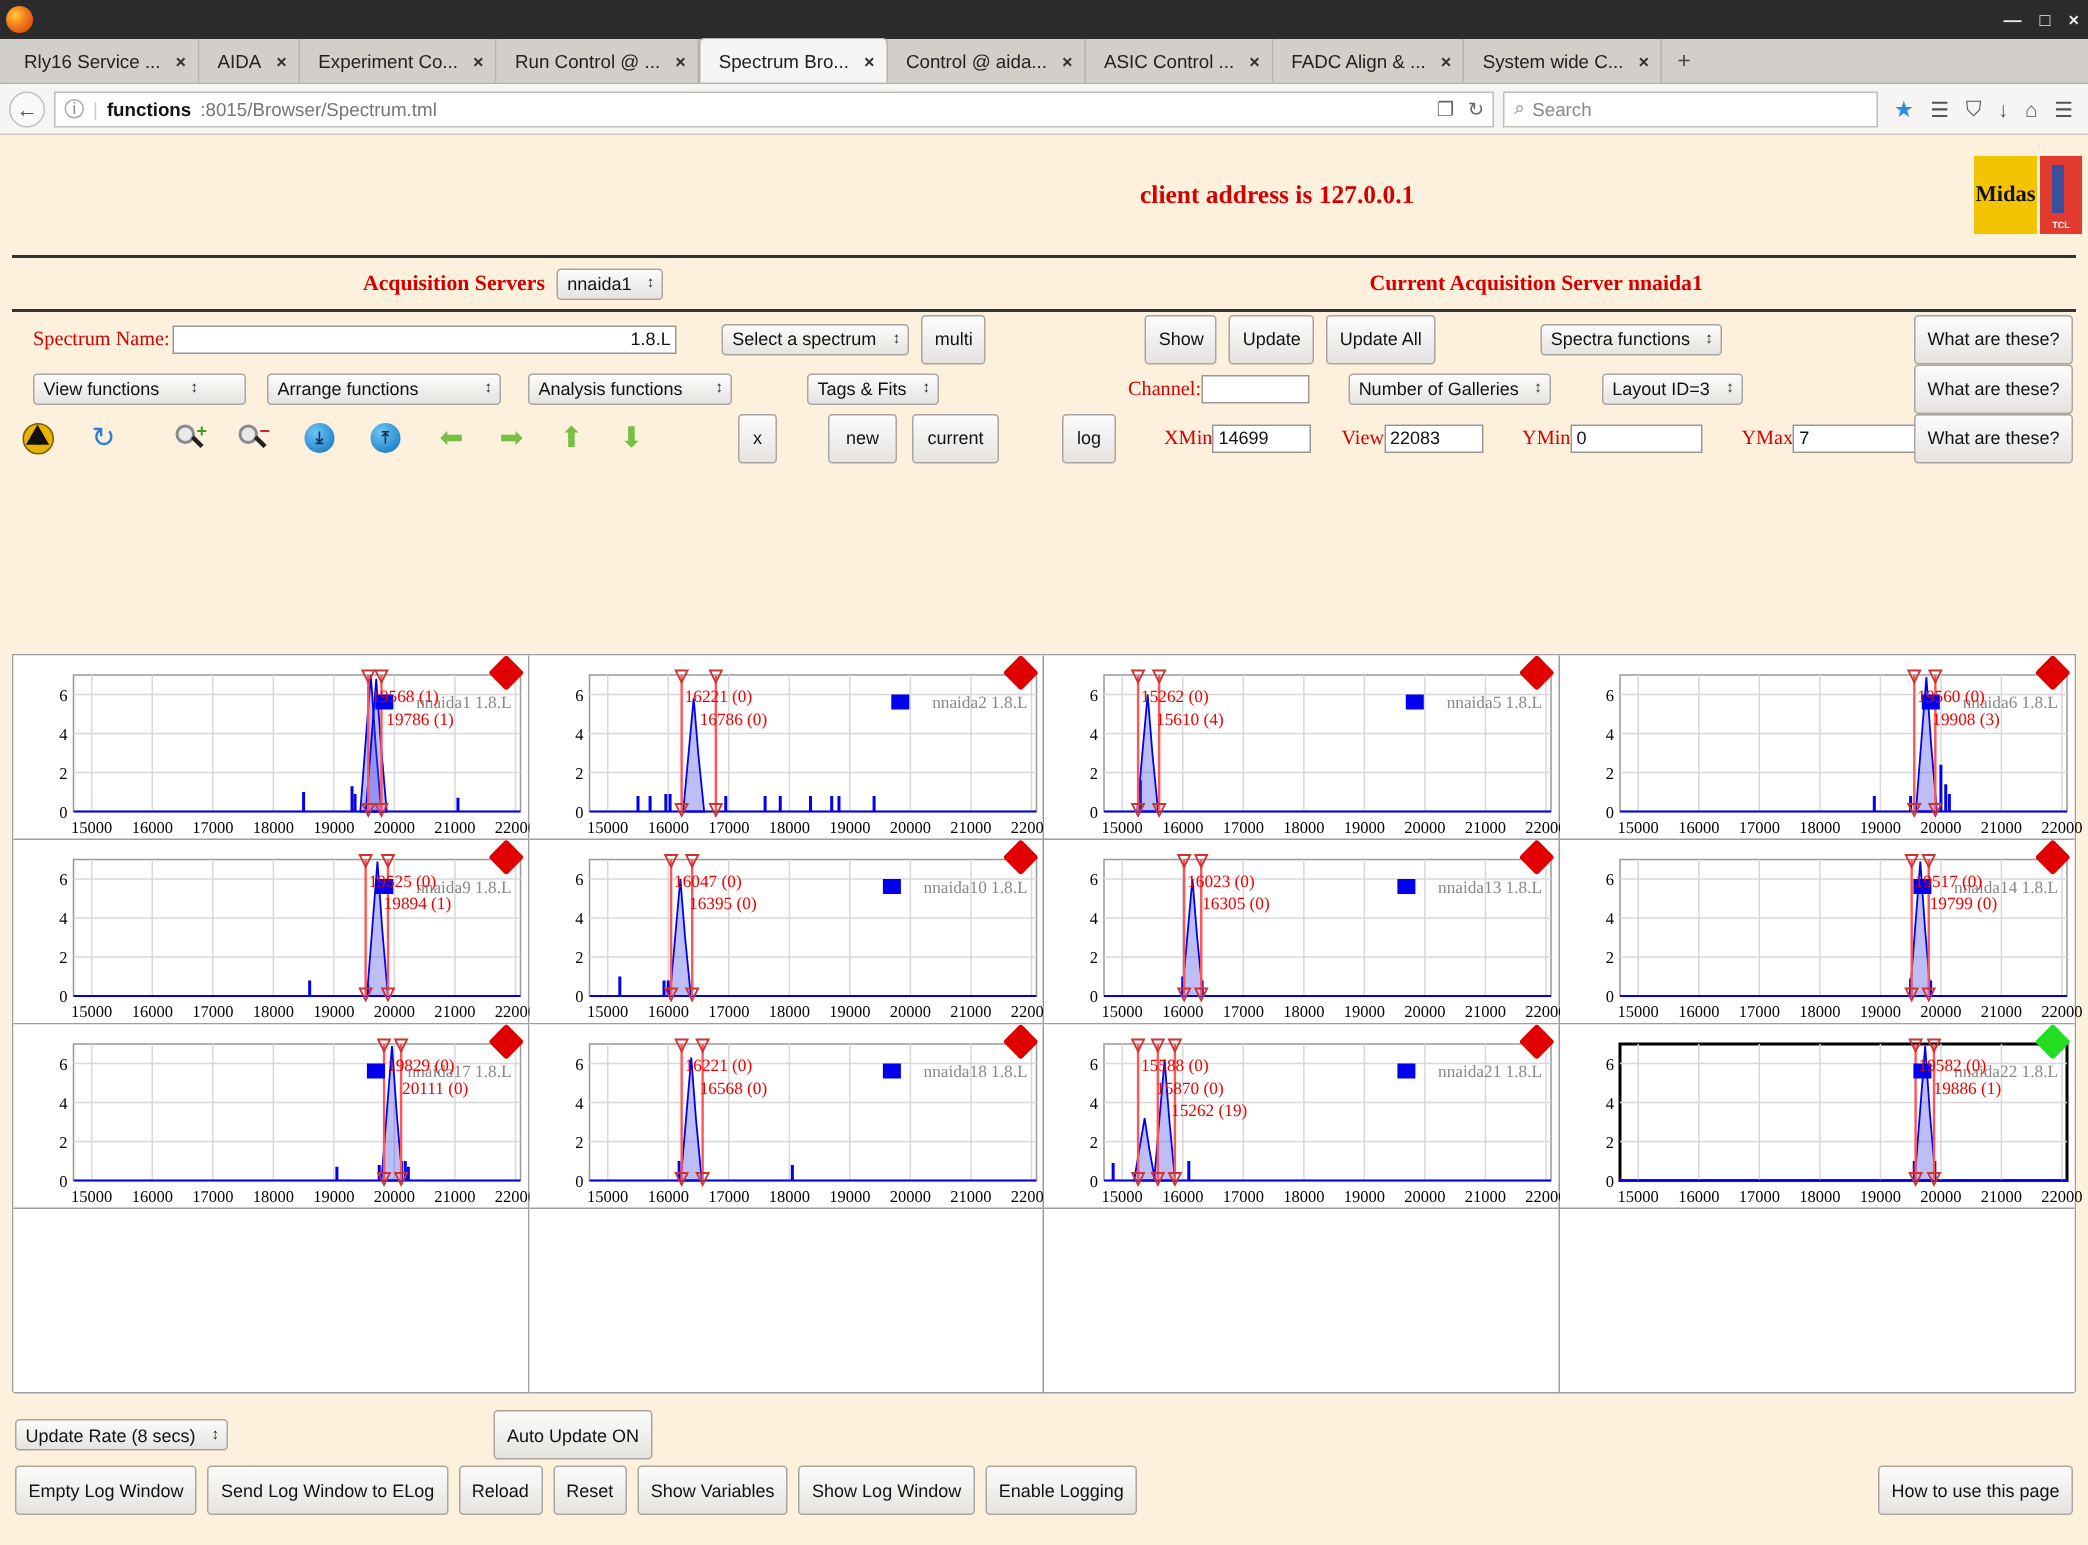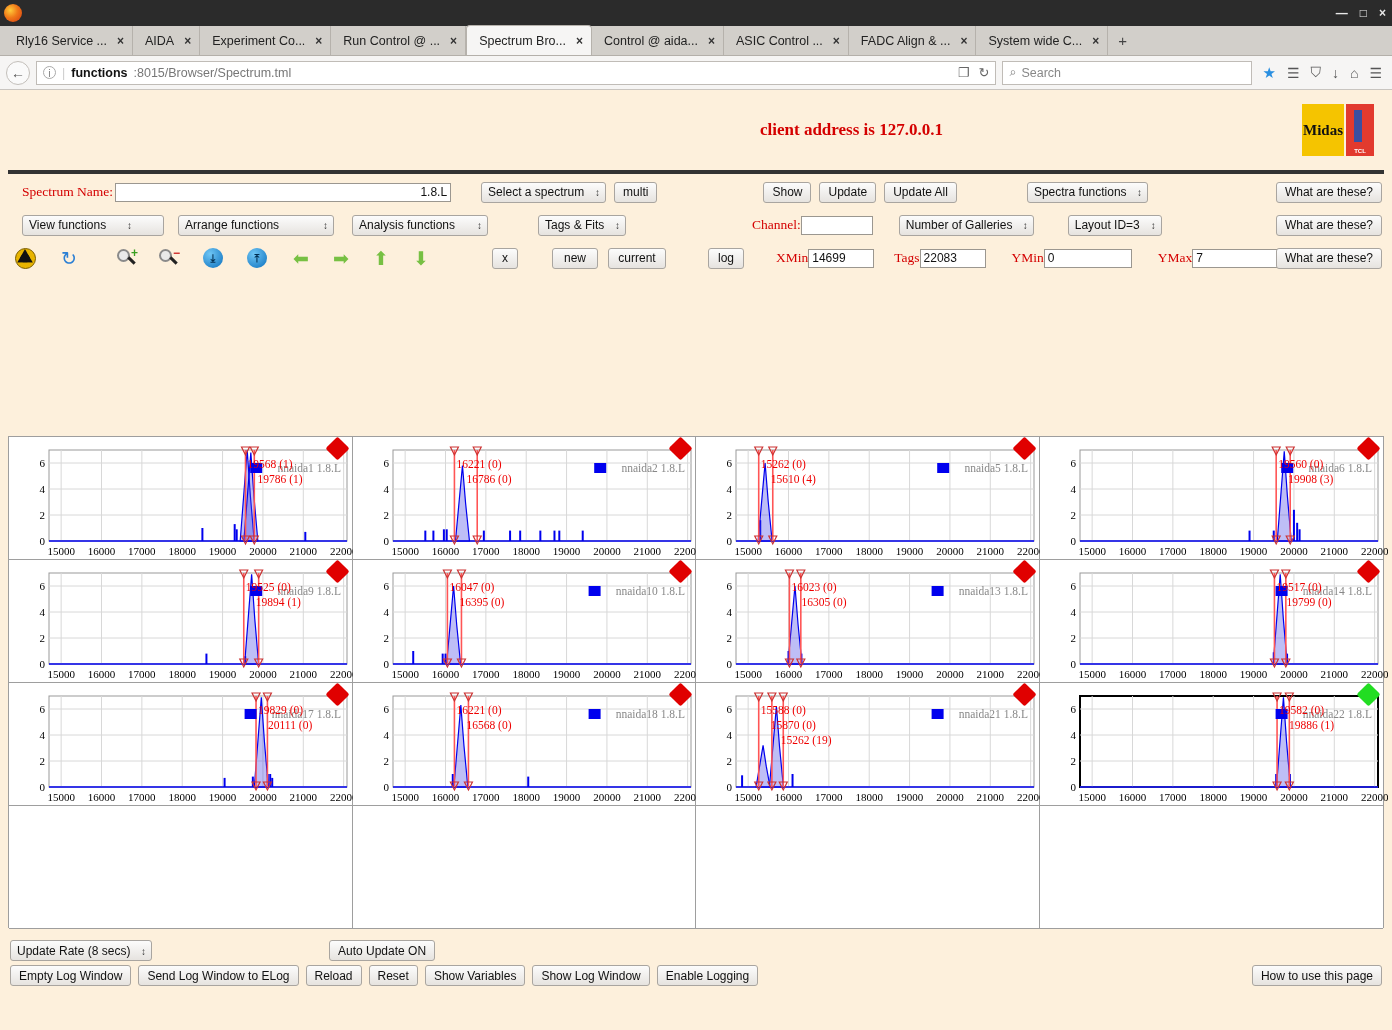--- a/index.html
+++ b/index.html
@@ -75,21 +75,21 @@
   .navicons .star { color:#2a8fe0; font-size:15px; }
 
   
   .page { height:936px; background:#fdf0dc; position:relative; }
   .hr { border:none; border-top:2px solid #333; margin:0 8px; }
 
   .hdr-row { display:flex; align-items:flex-start; padding:14px 10px 10px 10px; position:relative; height:80px;}
   .hdr-title { color:#d40000; font-family:"Liberation Serif", serif; font-weight:bold; font-size:19px; }
   .hdr-client { color:#d40000; font-family:"Liberation Serif", serif; font-weight:bold; font-size:17px;
       position:absolute; left:760px; top:30px; }
-  .logos { position:absolute; right:18px; top:14px; display:flex; gap:2px; }
+  .logos { position:absolute; right:4px; top:14px; display:flex; gap:2px; }
   .logo-midas {
     width:42px; height:52px; background:#f5c400;
     display:flex; align-items:center; justify-content:center;
     font-family:"Liberation Serif", serif; font-weight:bold; font-size:15px; color:#111;
     position:relative;
   }
   .logo-tcl {
     width:28px; height:52px; background:#e23a2e; position:relative;
   }
   .logo-tcl .bar { position:absolute; left:8px; top:6px; width:8px; height:32px; background:#3a4fa0;}
@@ -109,21 +109,21 @@
     padding:2px 20px 2px 6px; height:21px; color:#111;
   }
   .selwrap { position:relative; display:inline-block; }
   .selwrap::after {
     content:"\2195"; position:absolute; right:6px; top:50%; transform:translateY(-50%);
     font-size:10px; color:#333; pointer-events:none;
   }
   button.ui {
     background:linear-gradient(#fcfcfc,#e6e3df);
     border:1px solid #a9a5a0; border-radius:3px;
-    padding:2px 8px; height:21px; color:#111; cursor:pointer;
+    padding:2px 8px; height:33px; color:#111; cursor:pointer;
   }
   input.ui {
     border:1px solid #9b9790; background:#fff; height:19px;
     padding:1px 3px; font-size:12px; color:#111;
   }
 
   .row-name { height:36px; display:flex; align-items:center; gap:8px; padding:0 22px; position:relative; }
   .row-fn   { height:30px; display:flex; align-items:center; padding:0 10px; position:relative; }
   .row-tool { height:36px; display:flex; align-items:center; padding:0 10px; gap:0; position:relative; }
 
@@ -254,20 +254,27 @@
       <div class="logo-midas">Midas</div>
       <div class="logo-tcl">
         <div class="bar"></div>
           <div class="t">TCL</div>
       </div>
     </div>
   </div>
 
   <hr class="hr">
 
+  <div class="row-srv">
+    <div style="position:absolute;left:242px;display:flex;align-items:center;gap:8px;">
+      <span class="lbl-red">Acquisition Servers</span>
+      <span class="selwrap"><select class="ui"><option>nnaida1</option></select></span>
+    </div>
+    <div class="lbl-red" style="position:absolute;left:913px;">Current Acquisition Server nnaida1</div>
+  </div>
 
   <hr class="hr">
 
   <div class="row-name">
     <span class="lbl-red-s">Spectrum Name:</span>
     <input class="ui" style="width: 336px; margin-left: -6px; text-align: right;" value="1.8.L">
     <span class="selwrap" style="margin-left:22px;"><select class="ui"><option>Select a spectrum</option></select></span>
     <button class="ui">multi</button>
     <button class="ui" style="margin-left:98px;">Show</button>
     <button class="ui">Update</button>
@@ -332,21 +339,21 @@
         <span class="ic-arrow">⬇</span>
       </div>
 
     <button class="ui" style="margin-left:56px;width:26px;">x</button>
     <button class="ui" style="margin-left:34px;width:46px;">new</button>
     <button class="ui" style="margin-left:10px;width:58px;">current</button>
     <button class="ui" style="margin-left:42px;width:36px;">log</button>
 
     <span class="lbl-red-s" style="margin-left:32px;">XMin</span>
     <input class="ui" style="width: 66px;" value="14699">
-    <span class="lbl-red-s" style="margin-left:20px;">Tags</span>
+    <span class="lbl-red-s" style="margin-left:20px;">View</span>
     <input class="ui" style="width: 66px;" value="22083">
     <span class="lbl-red-s" style="margin-left:26px;">YMin</span>
     <input class="ui" style="width: 88px;" value="0">
     <span class="lbl-red-s" style="margin-left:26px;">YMax</span>
     <input class="ui" style="width: 88px;" value="7">
     <button class="ui" style="position:absolute;right:10px;">What are these?</button>
   </div>
 
   <div class="charts" id="gallery">
       <div class="cell">

